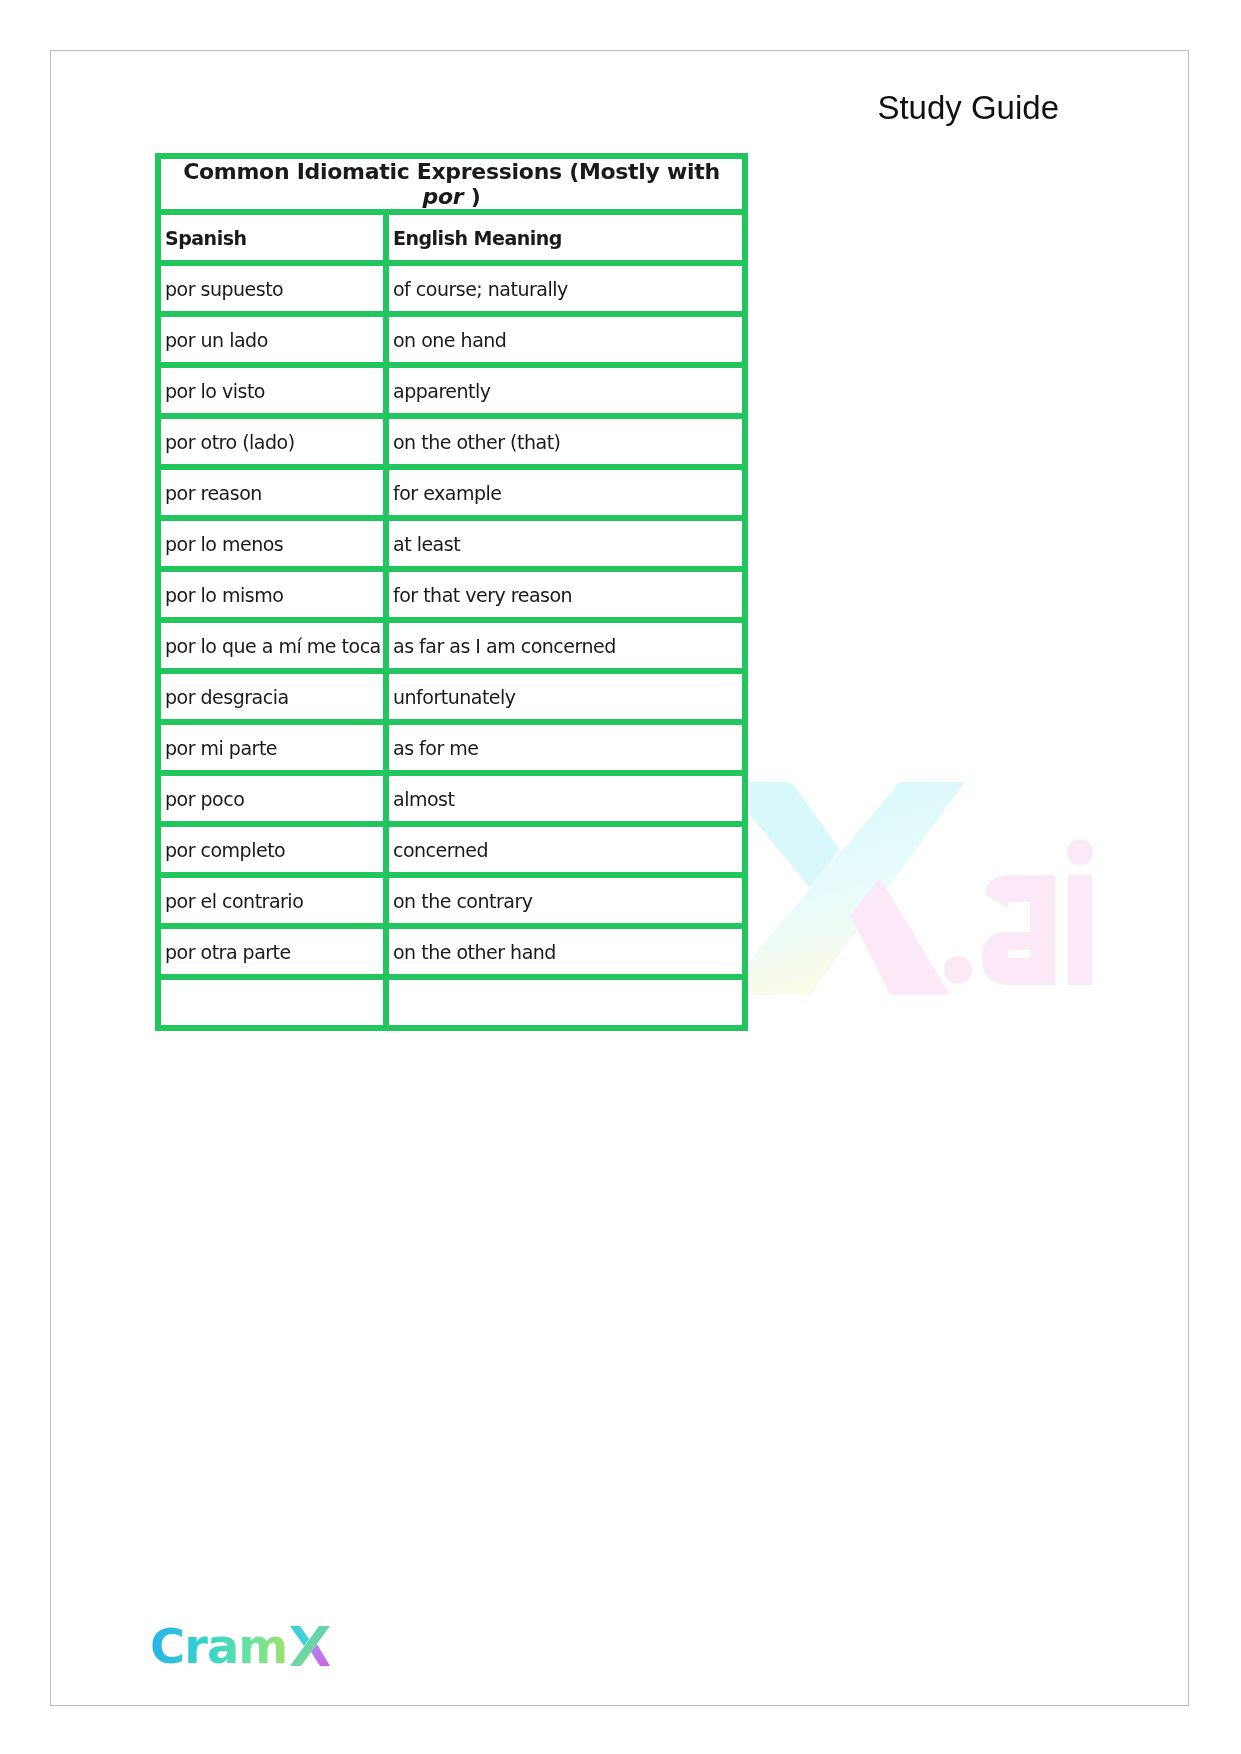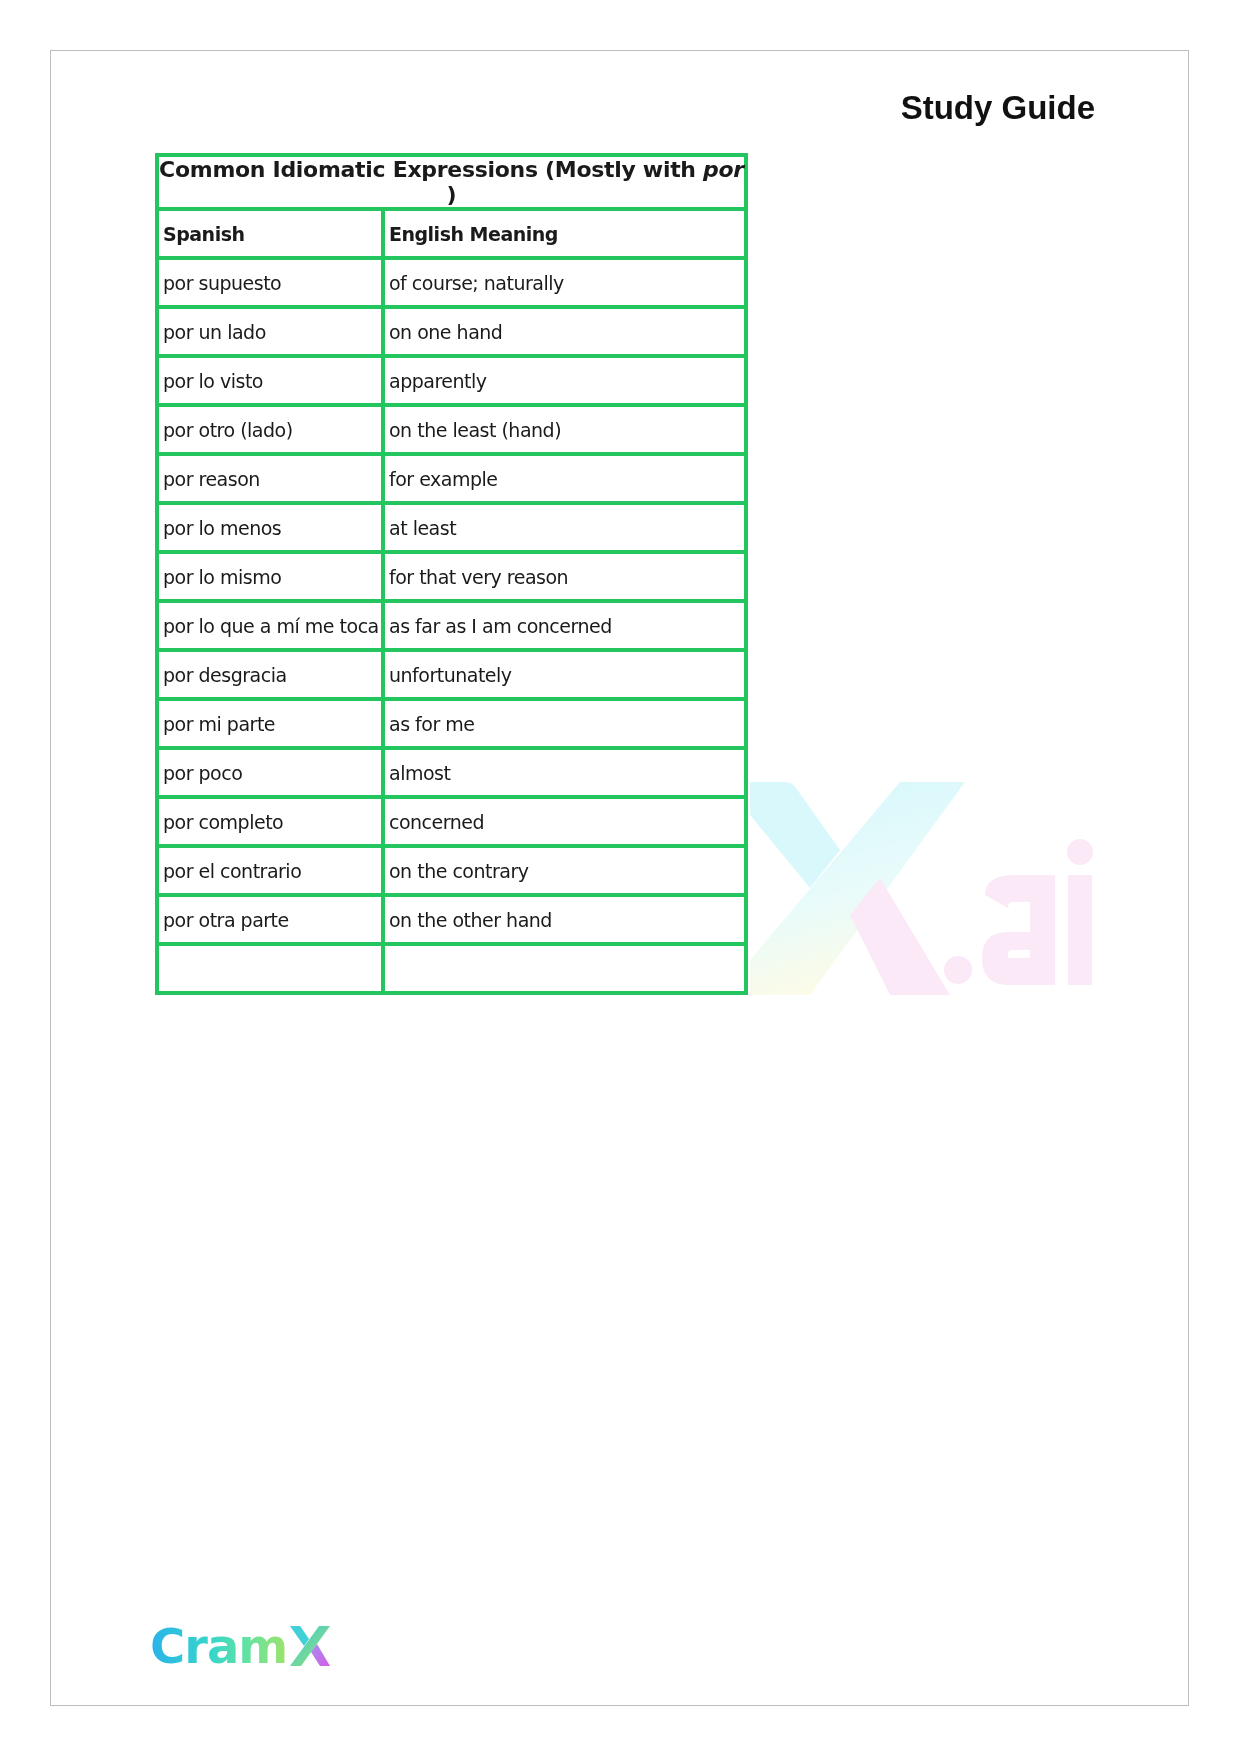--- a/index.html
+++ b/index.html
@@ -1,21 +1,21 @@
 <!DOCTYPE html>
 <html><head>
   <meta charset="utf-8">
   <style>
     html, body { margin: 0; padding: 0; background: #ffffff; }
     body { width: 1241px; height: 1754px; position: relative; overflow: hidden; font-family: "Liberation Sans", sans-serif; }
     .page-frame { position: absolute; left: 50px; top: 50px; width: 1139px; height: 1656px; border: 1px solid #bdbdbd; box-sizing: border-box; }
-    .doc-title { position: absolute; left: 880px; top: 88px; width: 215px; text-align: right; font-family: "Liberation Sans", sans-serif; font-weight: bold; font-size: 33px; color: #111; line-height: 40px; }
+    .doc-title { position: absolute; left: 844px; top: 88px; width: 215px; text-align: right; font-family: "Liberation Sans", sans-serif; font-weight: normal; font-size: 33px; color: #111; line-height: 40px; }
     .table-wrap { position: absolute; left: 155px; top: 153px; width: 594px; height: 880px; overflow: hidden; }
     table.idioms { border-collapse: collapse; width: 593px; font-family: "DejaVu Sans", sans-serif; color: #1a1a1a; }
-    table.idioms td, table.idioms th { border: 4px solid #22c55e; padding: 0 0 0 4px; height: 45px; font-size: 19px; text-align: left; vertical-align: middle; letter-spacing: -0.5px; }
+    table.idioms td, table.idioms th { border: 6px solid #22c55e; padding: 0 0 0 4px; height: 45px; font-size: 19px; text-align: left; vertical-align: middle; letter-spacing: -0.5px; }
     table.idioms th.title-cell { height: 46px; text-align: center; font-size: 22px; font-weight: bold; padding: 0; letter-spacing: -0.3px; }
     table.idioms th.title-cell em { font-style: italic; }
     table.idioms th.col-head { font-weight: bold; font-size: 19px; }
     table.idioms td.col-es, table.idioms th.col-es { width: 218px; }
     table.idioms tr.cut td { height: 45px; }
     .watermark { position: absolute; left: 750px; top: 760px; width: 350px; height: 245px; opacity: 0.95; pointer-events: none; }
     .logo { position: absolute; left: 150px; top: 1620px; height: 52px; display: flex; align-items: center; }
     .logo-text { font-family: "DejaVu Sans", sans-serif; font-weight: bold; font-size: 48px; letter-spacing: -1px; background: linear-gradient(90deg, #2ab3e8 0%, #37d6c9 45%, #6be39b 75%, #9ee26a 100%); -webkit-background-clip: text; background-clip: text; color: transparent; line-height: 52px; }
     .logo-x { margin-left: 2px; }
   </style>
@@ -45,21 +45,21 @@
       <tr>
           <td class="col-es">por un lado</td>
           <td>on one hand</td>
         </tr>
       <tr>
           <td class="col-es">por lo visto</td>
           <td>apparently</td>
         </tr>
       <tr>
           <td class="col-es">por otro (lado)</td>
-          <td>on the least (hand)</td>
+          <td>on the other (that)</td>
         </tr>
       <tr>
           <td class="col-es">por reason</td>
           <td>for example</td>
         </tr>
       <tr>
           <td class="col-es">por lo menos</td>
           <td>at least</td>
         </tr>
       <tr>

